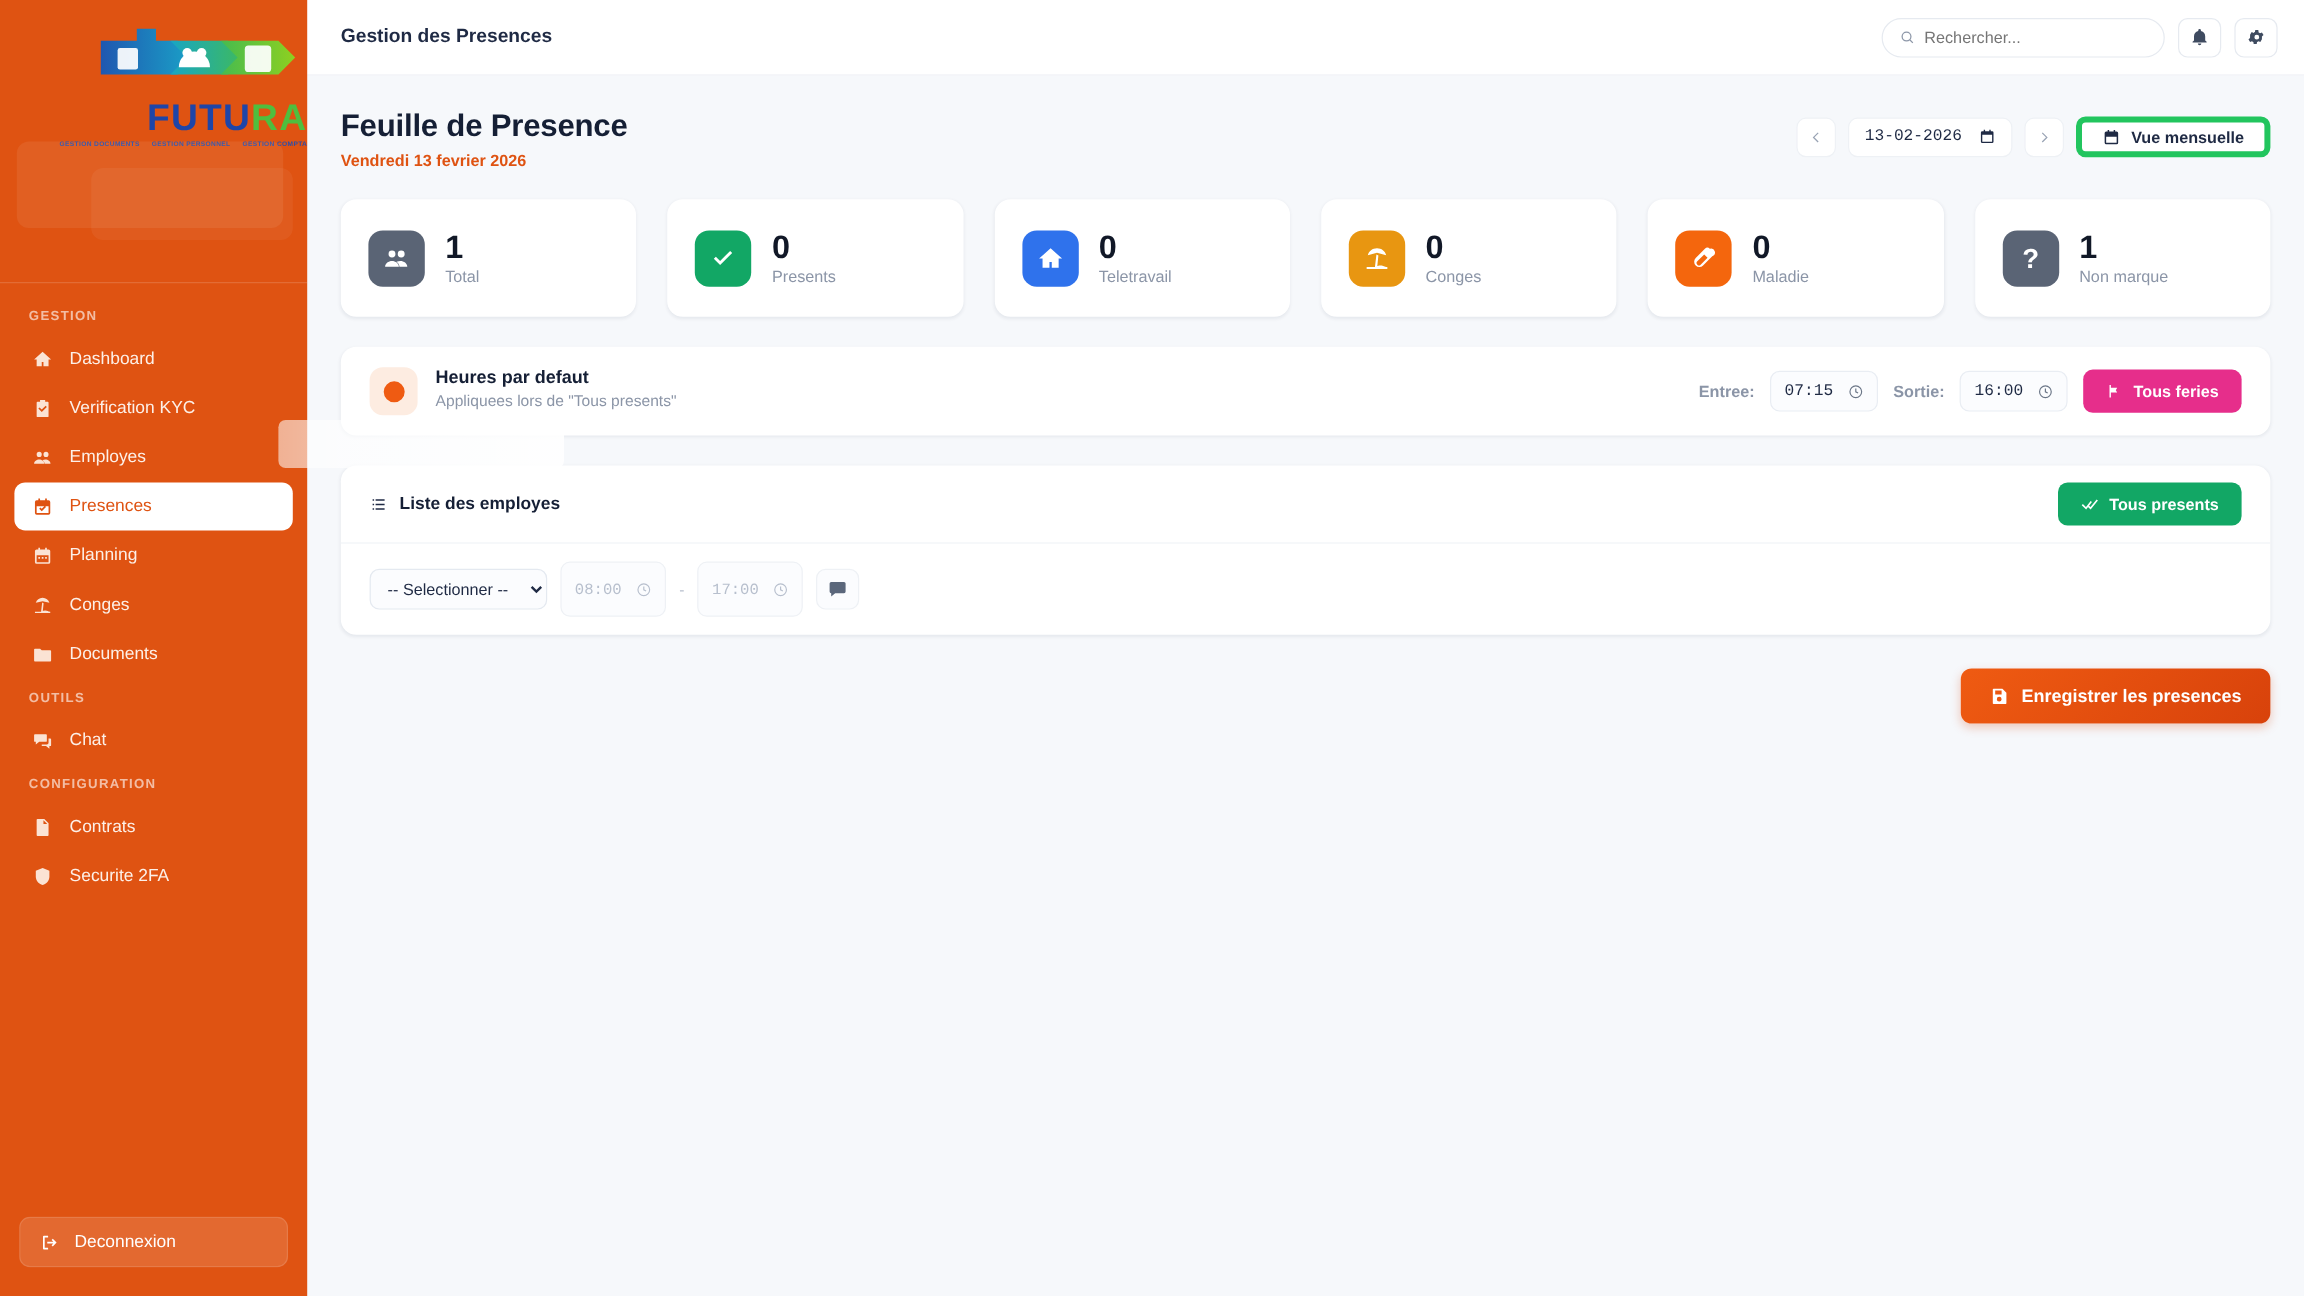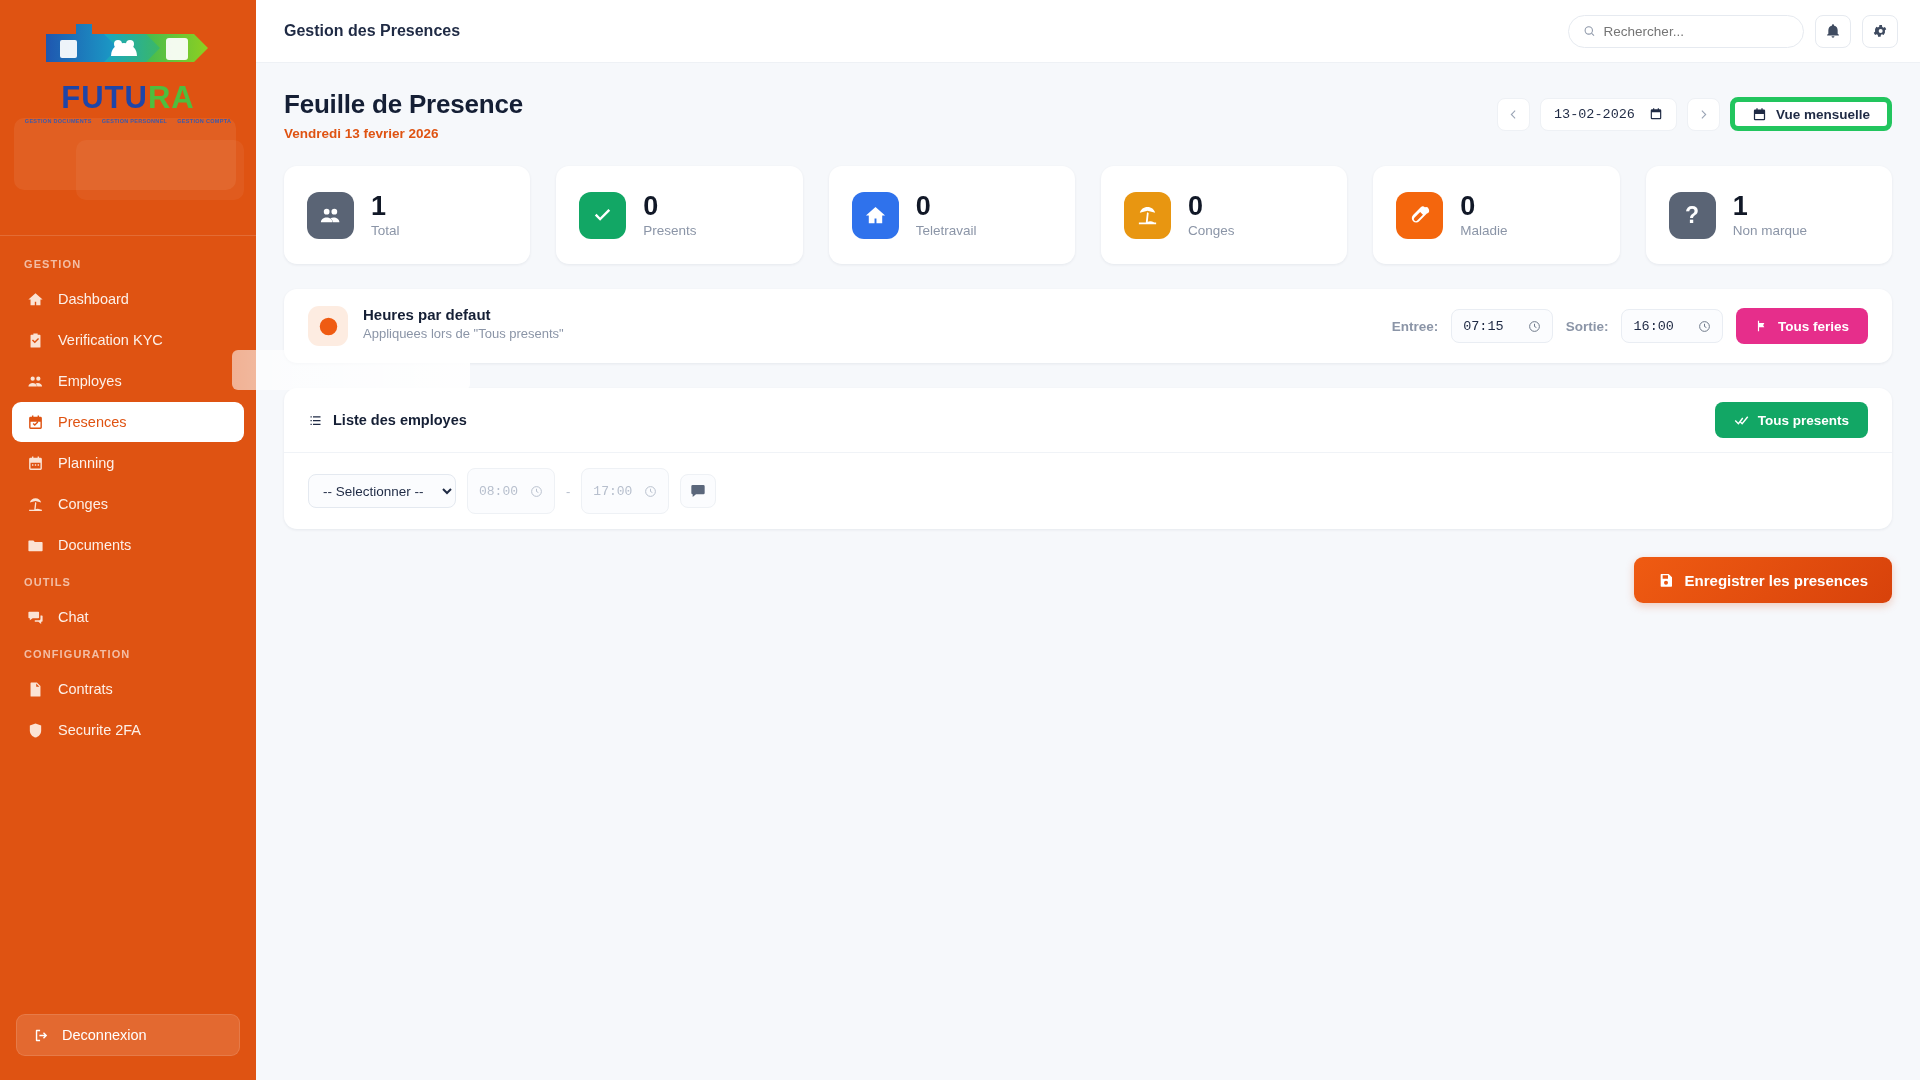--- a/index.html
+++ b/index.html
@@ -13,21 +13,21 @@
 
   
   .sidebar {
     width: 256px; height: 1080px; flex: 0 0 256px;
     background: #df5312;
     display: flex; flex-direction: column;
     position: relative;
   }
   .logo-area {
     padding: 14px 0 16px; display: flex; flex-direction: column;
-    align-items: center; border-bottom: 1px solid rgba(255,255,255,.15);
+    align-items: flex-end; border-bottom: 1px solid rgba(255,255,255,.15);
     min-height: 236px; justify-content: flex-start;
   }
   .logo-arrows { display: flex; align-items: center; justify-content: center; height: 60px; }
   .logo-text { font-size: 31px; font-weight: bold; letter-spacing: 1px; margin-top: 6px; }
   .logo-text .a { color: #1e45a8; }
   .logo-text .b { color: #4fbe3e; }
   .logo-sub {
     display: flex; gap: 10px; font-size: 5.5px; color: #2c4ea8;
     font-weight: bold; letter-spacing: .3px; margin-top: 2px;
   }
@@ -147,21 +147,21 @@
     width: 40px; height: 40px; border-radius: 11px; background: #fdece1;
     display: flex; align-items: center; justify-content: center;
   }
   .hours-ic svg { width: 21px; height: 21px; fill: #ef5b12; }
   .hours-title { font-size: 15px; font-weight: bold; color: #151f35; }
   .hours-desc { font-size: 13px; color: #8b95a7; margin-top: 3px; }
   .hours-right { display: flex; align-items: center; gap: 13px; }
   .fld-lbl { font-size: 13.5px; font-weight: bold; color: #8b95a7; }
   .time-box {
     height: 34px; background: #fbfcfe; border: 1px solid #e9edf3; border-radius: 8px;
-    display: flex; align-items: center; gap: 24px; padding: 0 11px;
+    display: flex; align-items: center; gap: 12px; padding: 0 11px;
     font-family: "Liberation Mono", monospace; font-size: 13.5px; color: #1f2a44;
   }
   .time-box svg { width: 13px; height: 13px; fill: none; stroke: #6b7687; stroke-width: 1.8; }
   .pink-btn {
     height: 36px; border-radius: 8px; background: #e62e8b; color: #fff;
     display: flex; align-items: center; gap: 9px; padding: 0 19px;
     font-size: 13.5px; font-weight: bold; cursor: pointer; border: none;
     font-family: "Liberation Sans", sans-serif;
   }
   .pink-btn svg { width: 14px; height: 14px; fill: #fff; }

